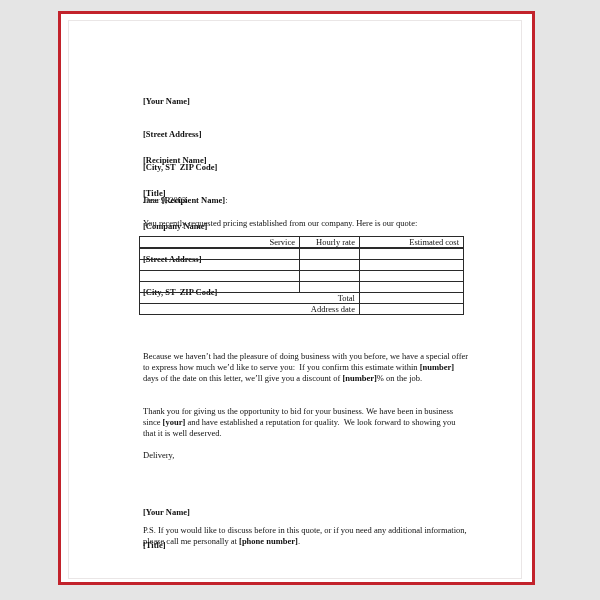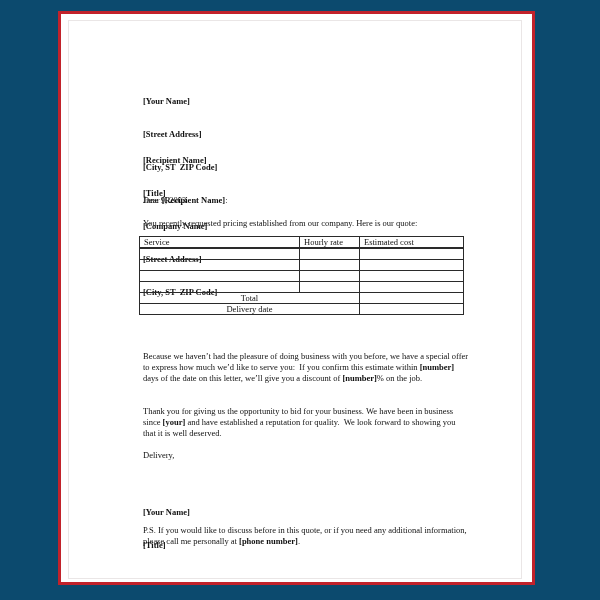--- a/index.html
+++ b/index.html
@@ -8,21 +8,21 @@
     background: #ffffff;
     width: 600px;
     height: 600px;
     font-family: "Liberation Serif", "DejaVu Serif", serif;
     color: #111111;
   }
   .canvas {
     position: relative;
     width: 600px;
     height: 600px;
-    background: #0c4a6e;
+    background: #e5e5e5;
     overflow: hidden;
   }
   .frame {
     position: absolute;
     left: 58px;
     top: 11px;
     width: 471px;
     height: 568px;
     border: 3px solid #c2222b;
     background: #ffffff;
@@ -53,25 +53,25 @@
   }
   table.quote th, table.quote td {
     border: 1px solid #2a2a2a;
     padding: 0 4px;
     height: 10px;
     line-height: 10px;
     font-weight: normal;
     overflow: hidden;
   }
   table.quote thead th {
-    text-align: left;
+    text-align: right;
     border-bottom-width: 2px;
   }
   table.quote td.summary-label {
-    text-align: center;
+    text-align: right;
   }
   table.quote td.empty-cell { }
 </style>
 </head>
 <body>
 
 <div class="canvas">
   <div class="frame"></div>
   <div class="page">
 
@@ -126,21 +126,21 @@
           <tr>
             <td class="empty-cell">&nbsp;</td>
             <td class="empty-cell">&nbsp;</td>
             <td class="empty-cell">&nbsp;</td>
           </tr>
           <tr>
             <td colspan="2" class="summary-label">Total</td>
             <td class="empty-cell">&nbsp;</td>
           </tr>
           <tr>
-            <td colspan="2" class="summary-label">Delivery date</td>
+            <td colspan="2" class="summary-label">Address date</td>
             <td class="empty-cell">&nbsp;</td>
           </tr>
         </tbody>
     </table>
 
     <div class="block para" style="left:74px; top:330px;"><span>Because we haven’t had the pleasure of doing business with you before, we have a special offer to express how much we’d like to serve you:  If you confirm this estimate within </span><span class="bold">[number]</span><span> days of the date on this letter, we’ll give you a discount of </span><span class="bold">[number]</span><span>% on the job.</span></div>
 
     <div class="block para" style="left:74px; top:385px;"><span>Thank you for giving us the opportunity to bid for your business. We have been in business since </span><span class="bold">[your]</span><span> and have established a reputation for quality.  We look forward to showing you that it is well deserved.</span></div>
 
     <div class="block" style="left:74px; top:429px;">Delivery,</div>

